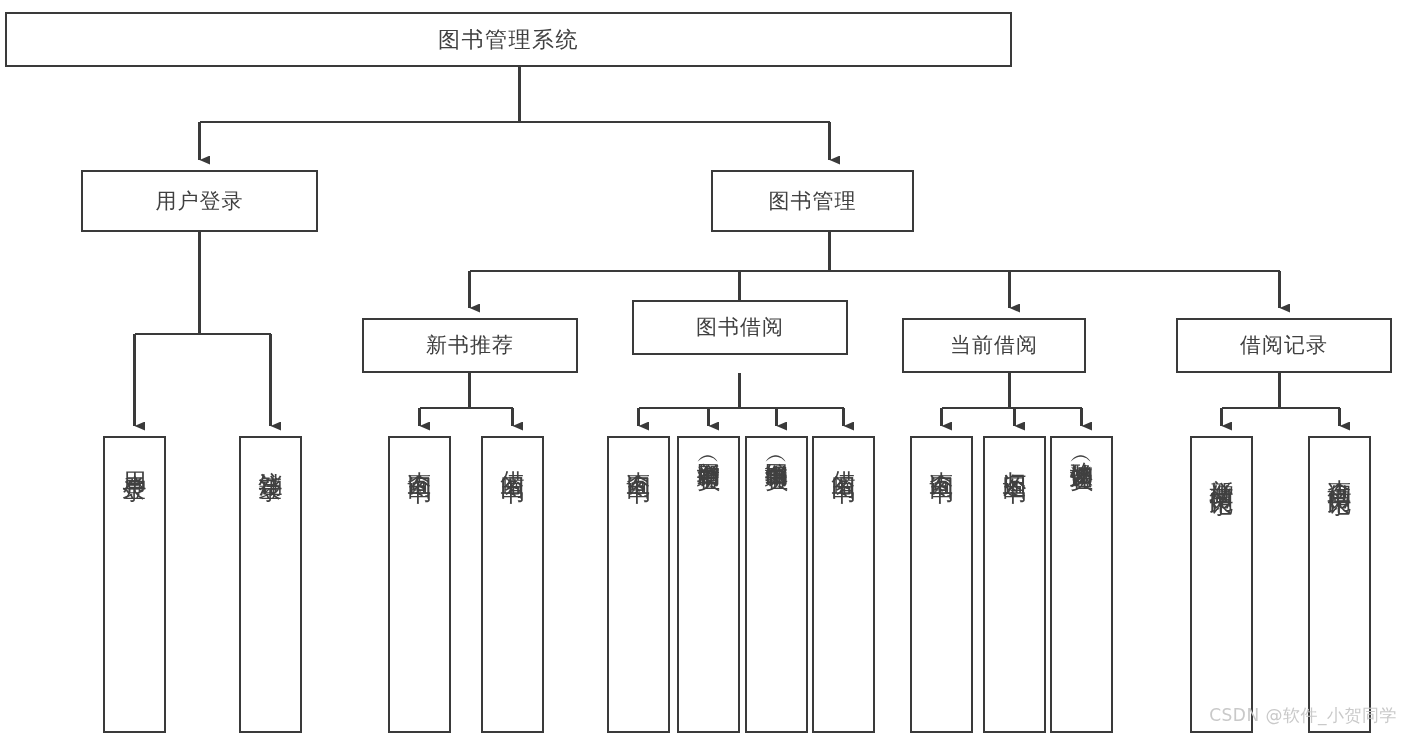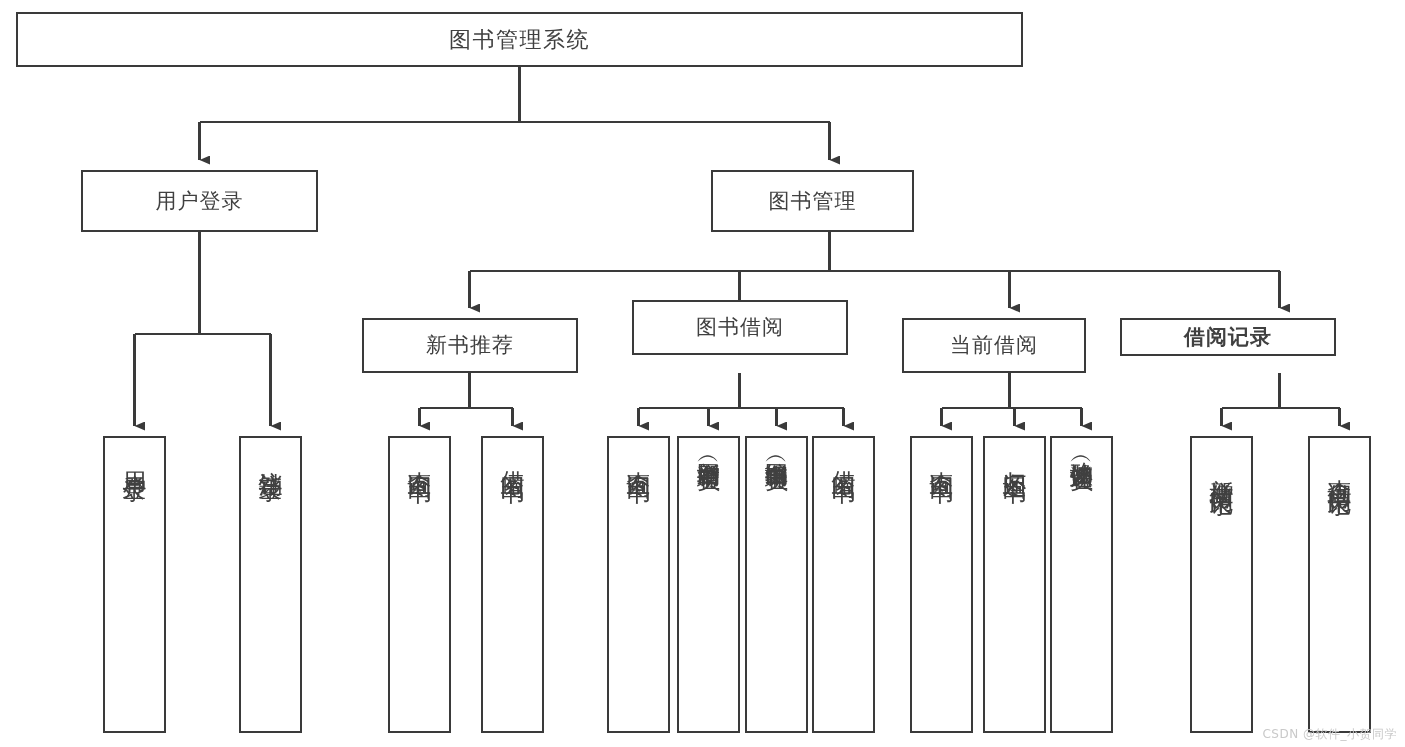--- a/index.html
+++ b/index.html
@@ -65,22 +65,22 @@
     line-height: 1;
     white-space: nowrap;
   }
   .node.v.tall-text .node-label {
     font-size: 23px;
     letter-spacing: 1px;
   }
   .watermark {
     position: absolute;
     right: 8px;
-    bottom: 4px;
-    font-size: 12px;
+    bottom: 20px;
+    font-size: 17px;
     color: #c9c9c9;
     letter-spacing: 0.5px;
     white-space: nowrap;
     user-select: none;
   }
 </style>
 </head>
 <body>
 
 <div id="canvas">
@@ -130,41 +130,41 @@
       <path d="M1014.5,408 L1014.5,426" marker-end="url(#arrowhead)"></path>
       <path d="M1081.5,408 L1081.5,426" marker-end="url(#arrowhead)"></path>
 
       <path d="M1279.5,373 L1279.5,408"></path>
       <path d="M1221.5,408 L1339.5,408"></path>
       <path d="M1221.5,408 L1221.5,426" marker-end="url(#arrowhead)"></path>
       <path d="M1339.5,408 L1339.5,426" marker-end="url(#arrowhead)"></path>
     </g>
   </svg>
 
-  <div class="node h root" style="left:16px; top:12px; width:1007px; height:55px;">
+  <div class="node h root" style="left:5px; top:12px; width:1007px; height:55px;">
     <span class="node-label">图书管理系统</span>
   </div>
 
   <div class="node h" style="left:81px; top:170px; width:237px; height:62px;">
     <span class="node-label">用户登录</span>
   </div>
   <div class="node h" style="left:711px; top:170px; width:203px; height:62px;">
     <span class="node-label">图书管理</span>
   </div>
 
   <div class="node h" style="left:362px; top:318px; width:216px; height:55px;font-family:Liberation Serif, serif;">
     <span class="node-label">新书推荐</span>
   </div>
   <div class="node h" style="left:632px; top:300px; width:216px; height:55px;">
     <span class="node-label">图书借阅</span>
   </div>
   <div class="node h" style="left:902px; top:318px; width:184px; height:55px;">
     <span class="node-label">当前借阅</span>
   </div>
-  <div class="node h" style="left:1120px; top:318px; width:216px; height:38px;font-weight:bold;">
+  <div class="node h" style="left:1176px; top:318px; width:216px; height:55px;">
     <span class="node-label">借阅记录</span>
   </div>
 
   <div class="node v" style="left:103px; top:436px; width:63px; height:297px;">
     <span class="node-label">用户登录</span>
   </div>
   <div class="node v" style="left:239px; top:436px; width:63px; height:297px;">
     <span class="node-label">注销登录</span>
   </div>
 

